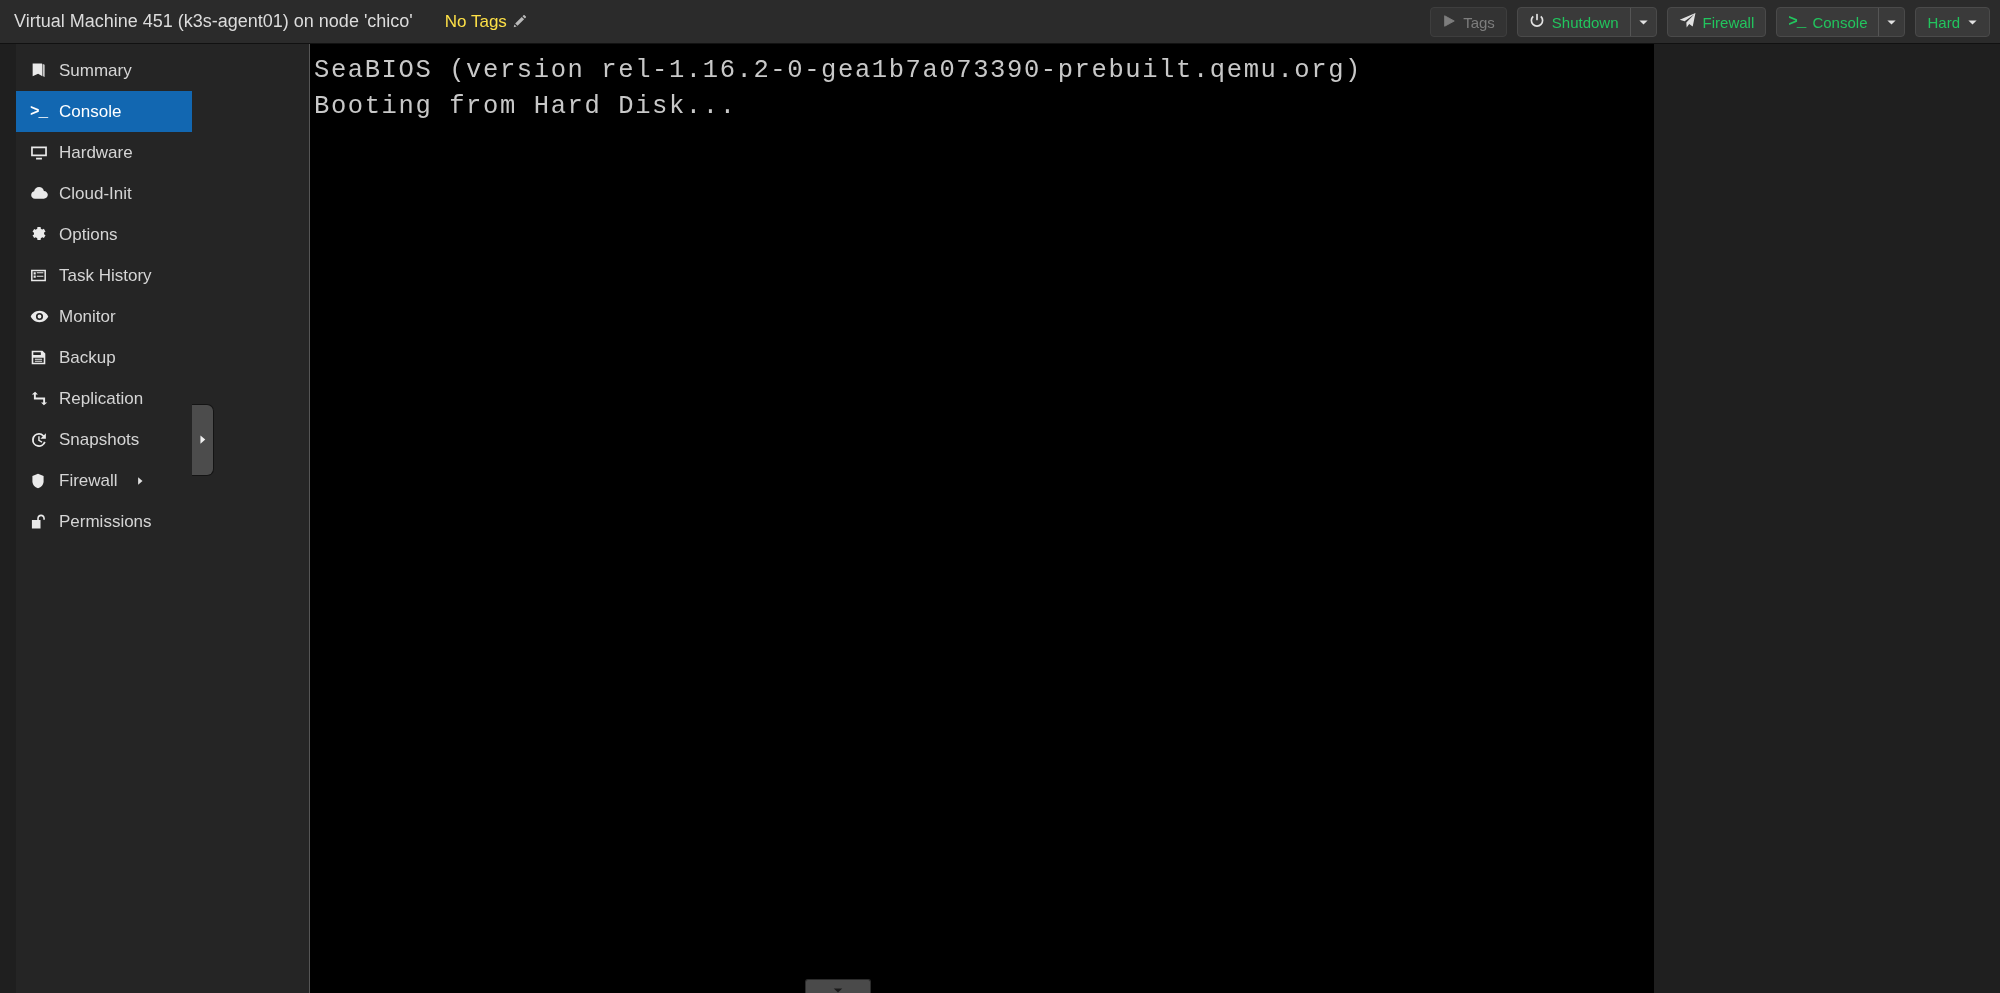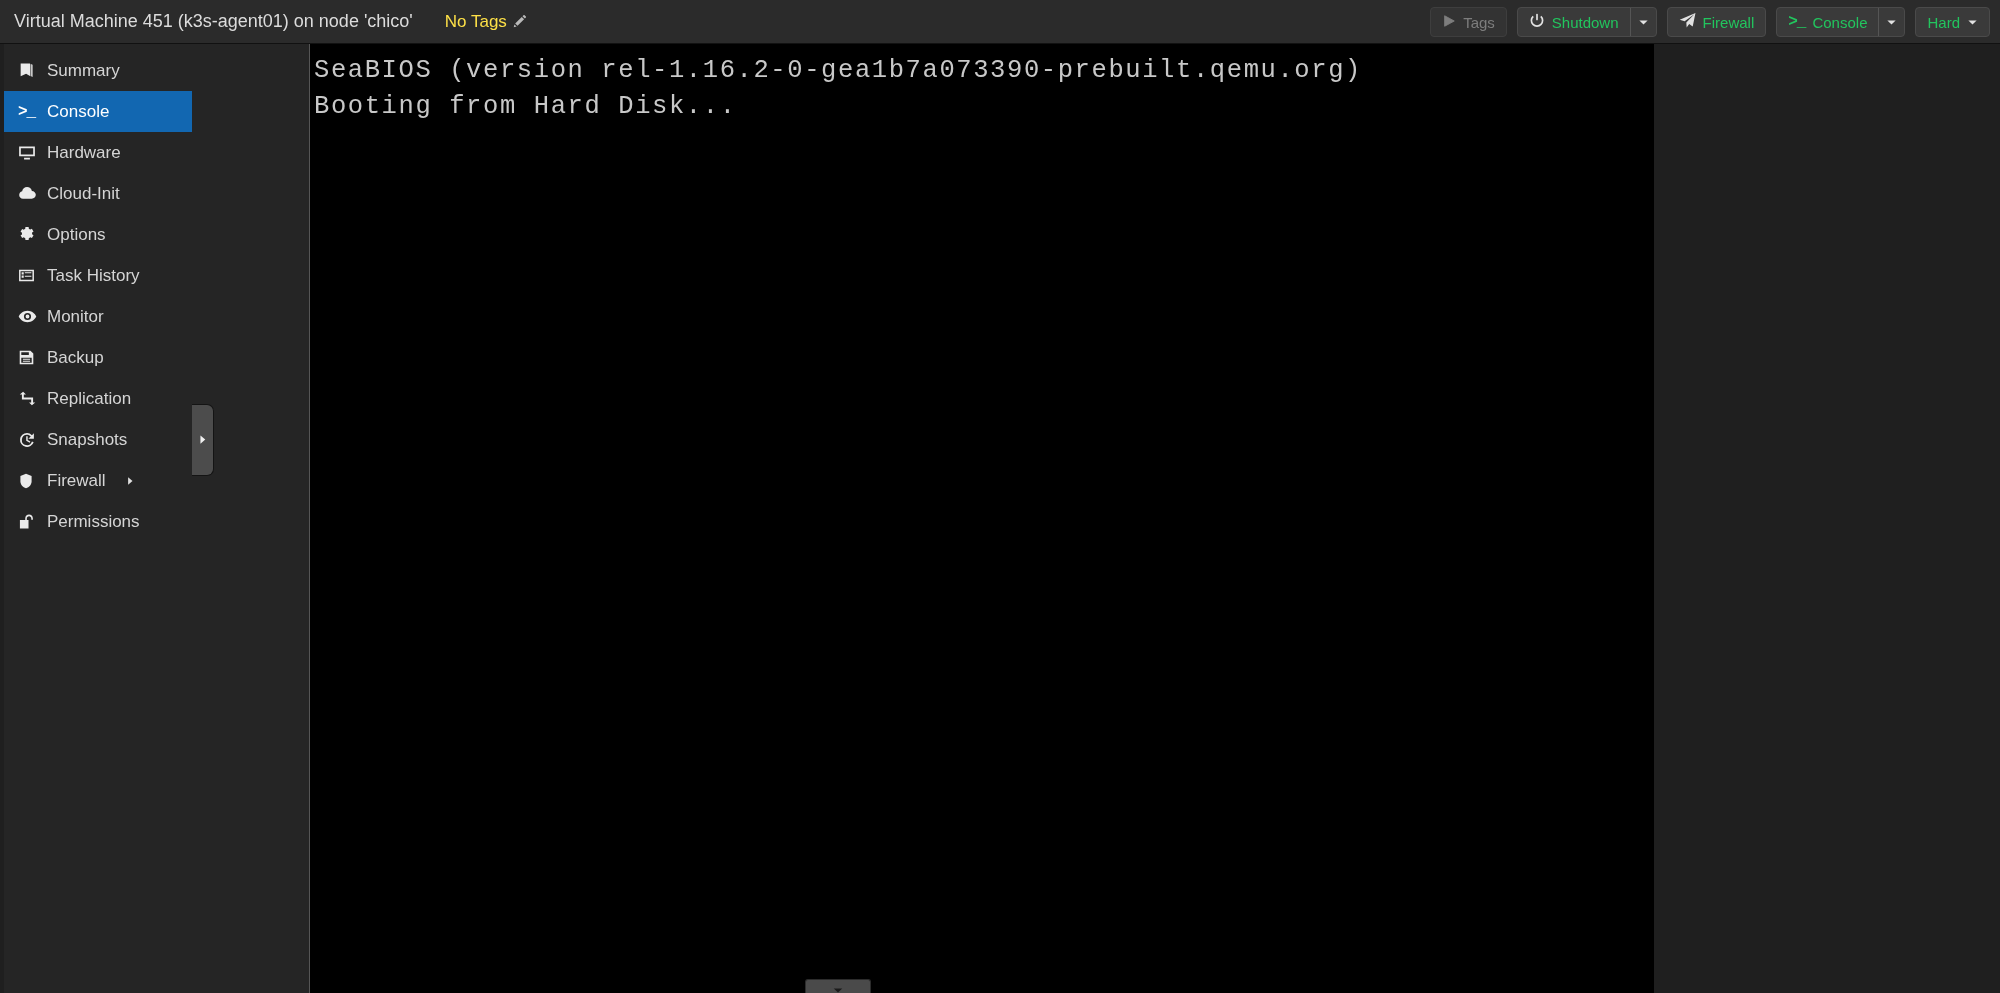--- a/index.html
+++ b/index.html
@@ -44,22 +44,22 @@
     display: flex; align-items: center;
   }
   .tbtn.disabled { background: #333; border-color: #3e3e3e; color: #7d7d7d; cursor: default; }
   .tbtn.disabled svg { fill: #7d7d7d; stroke: #7d7d7d; }
   .tbtn svg { fill: #e2e2e2; }
 
   .term-ico { font-family: "Liberation Mono", monospace; font-size: 16px; font-weight: bold; letter-spacing: -1px; }
 
   
   .sidebar {
-    position: absolute; left: 4px; top: 44px; width: 191px; height: 949px;
-    background: #252525; border-right: 2px solid #ec4899;
+    position: absolute; left: 16px; top: 44px; width: 191px; height: 949px;
+    background: #252525; border-right: 4px solid #ec4899;
     padding-top: 6px;
   }
   .nav-item {
     height: 41px; display: flex; align-items: center;
     color: #d5d5d5; font-size: 17px; padding-left: 14px; cursor: pointer;
     position: relative;
   }
   .nav-item.active { background: #1267b1; color: #fff; }
   .nav-ico {
     width: 26px; display: flex; align-items: center; justify-content: flex-start;

